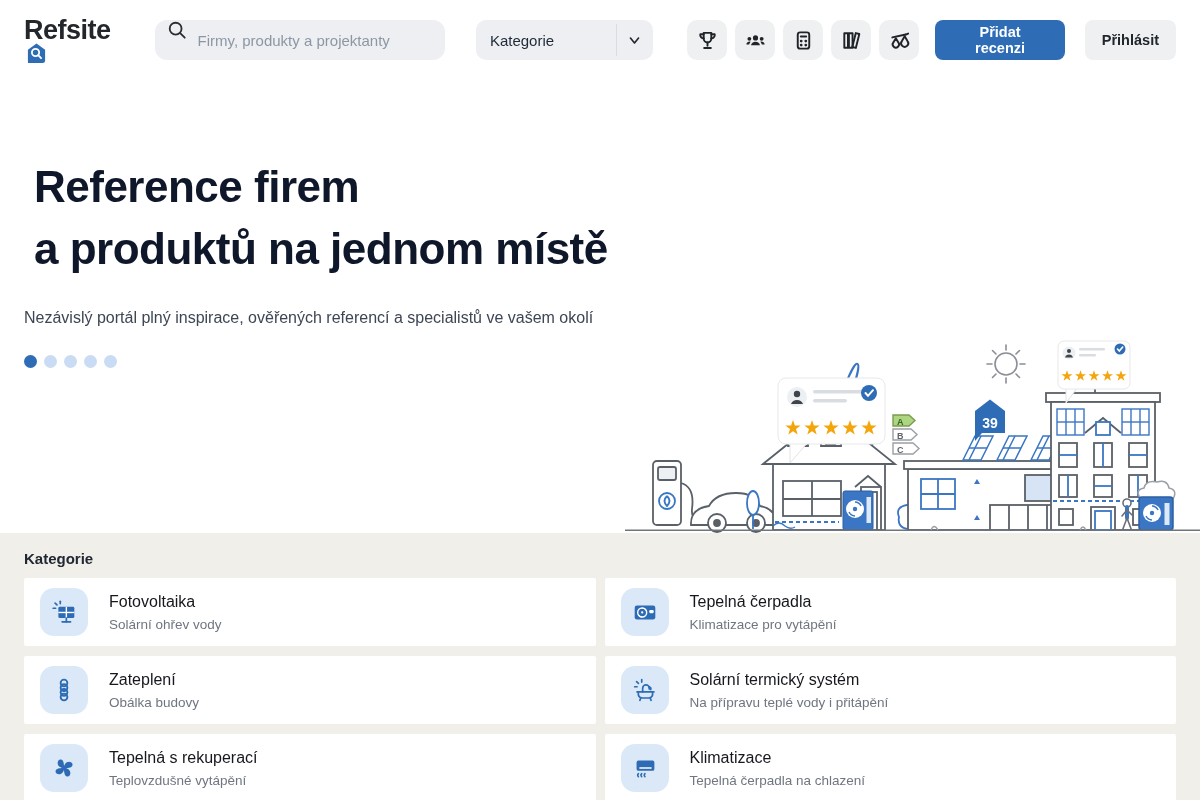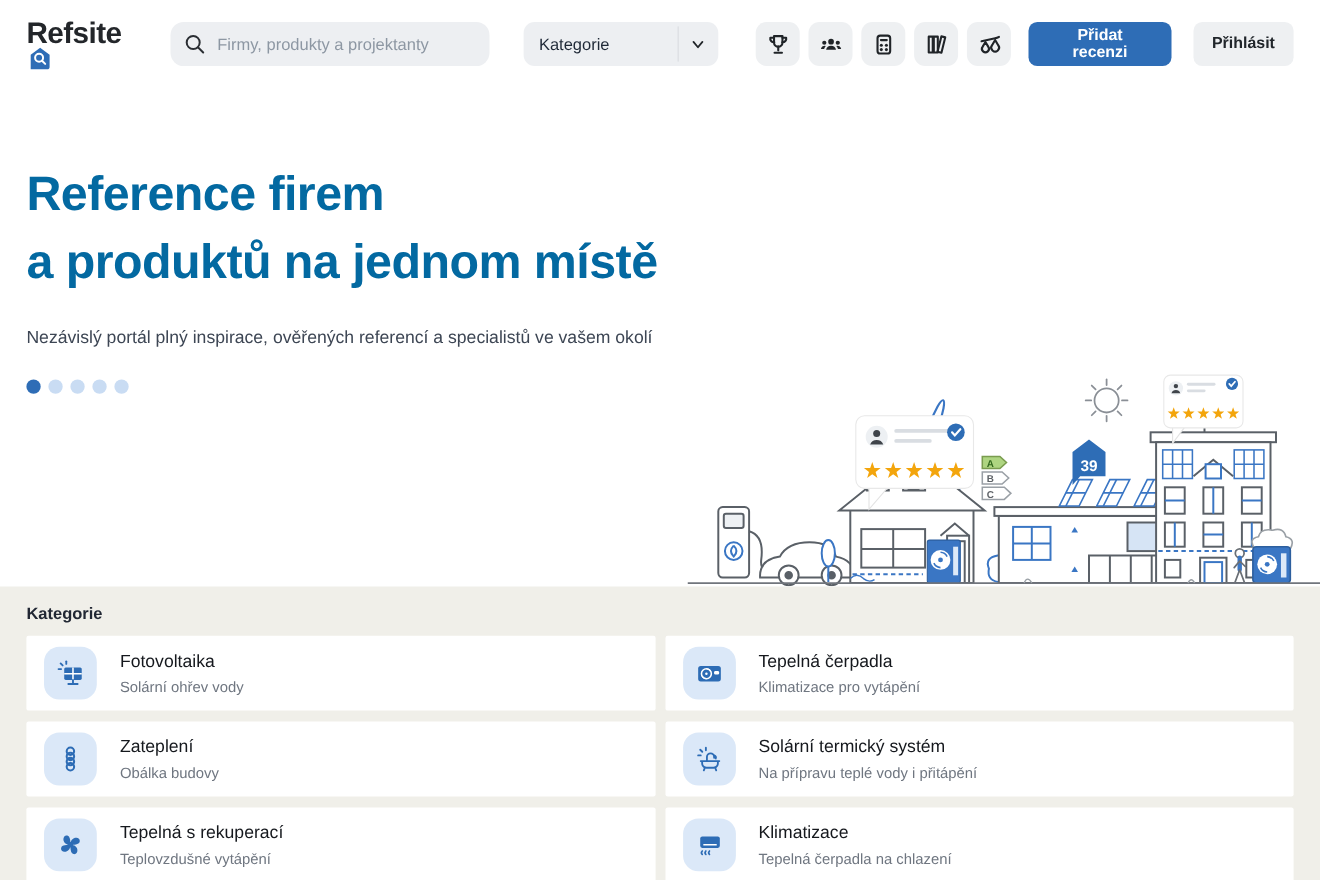--- a/index.html
+++ b/index.html
@@ -10,38 +10,38 @@
     background:#fff; color:#1f2430;
     display:flex; flex-direction:column;
   }
 
   
   .header { height:80px; flex:0 0 80px; display:flex; align-items:center; padding:0 24px; background:#fff; }
   .logo { display:flex; align-items:flex-start; cursor:pointer;flex-direction:column; }
   .logo-text { font-size:27px; font-weight:bold; color:#23262a; letter-spacing:-0.5px; line-height:1; margin-top:6px; }
   .logo-badge { margin-left:2px; margin-top:-2px; }
 
-  .search { margin-left:44px; width:295px; height:40px; background:#edeff2; border-radius:12px; display:flex; align-items:center; padding:0 12px; }
+  .search { margin-left:44px; width:295px; height:40px; background:#edeff2; border-radius:12px; display:flex; padding:0 12px; }
   .search svg { flex:none; }
   .search input { border:0; background:transparent; outline:none; font-size:15px; color:#2b3340; width:100%; margin-left:9px; }
   .search input::placeholder { color:#8d97a3; }
 
   .dropdown { margin-left:31px; width:180px; height:40px; background:#edeff2; border-radius:10px; display:flex; align-items:center; padding:0 12px 0 14px; font-size:15px; color:#1f2937; cursor:pointer; }
   .dropdown .dd-divider { width:1px; height:32px; background:#d9dcе0; background:#d9dce0; margin-left:auto; margin-right:11px; }
 
   .nav-icons { display:flex; gap:8px; margin-left:34px; }
   .icon-btn { width:40px; height:40px; border-radius:10px; background:#eef0f2; border:0; display:flex; align-items:center; justify-content:center; cursor:pointer; padding:0; }
 
   .btn-primary { margin-left:16px; height:40px; padding:0 18px; background:#2e6db6; color:#fff; font-weight:bold; font-size:14.5px; border-radius:8px; border:0; cursor:pointer; font-family:inherit; }
   .btn-login { margin-left:20px; height:40px; padding:0 17px; background:#eef0f2; color:#21262b; font-weight:bold; font-size:14.5px; border-radius:8px; border:0; cursor:pointer; font-family:inherit; }
 
   
   .hero { position:relative; height:453px; flex:0 0 453px; background:#fff; }
   .hero-content { padding:66px 24px 0; }
-  .hero-title { margin:0; font-size:44px; line-height:62px; font-weight:bold; color:#0369a1; letter-spacing:-0.5px; }
+  .hero-title { margin:10px; font-size:44px; line-height:62px; font-weight:bold; color:#0f172a; letter-spacing:-0.5px; }
   .hero-sub { margin-top:29px; font-size:16px; color:#3d4654; }
   .dots { margin-top:28px; display:flex; gap:7px; }
   .dot { width:13px; height:13px; border-radius:50%; background:#c9dcf3; cursor:pointer; }
   .dot.active { background:#2e6db6; }
   .illustration { position:absolute; right:0; bottom:0; }
 
   
   .categories { flex:1 1 auto; background:#f0efe9; padding:17px 24px 0; overflow:hidden; }
   .cat-heading { font-size:15px; font-weight:bold; color:#212733; }
   .cat-grid { margin-top:11px; display:grid; grid-template-columns:1fr 1fr; column-gap:9px; row-gap:10px; }

